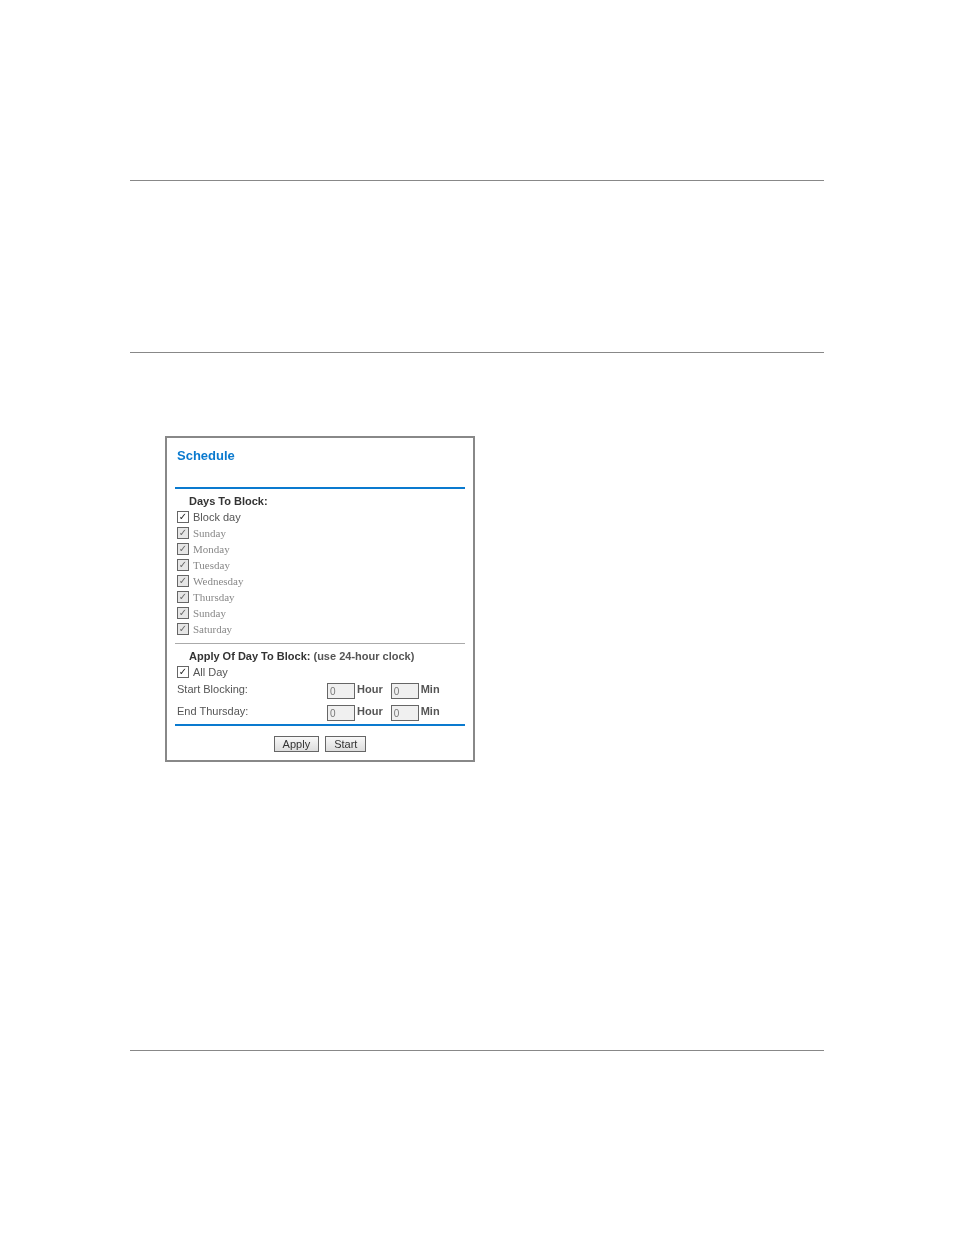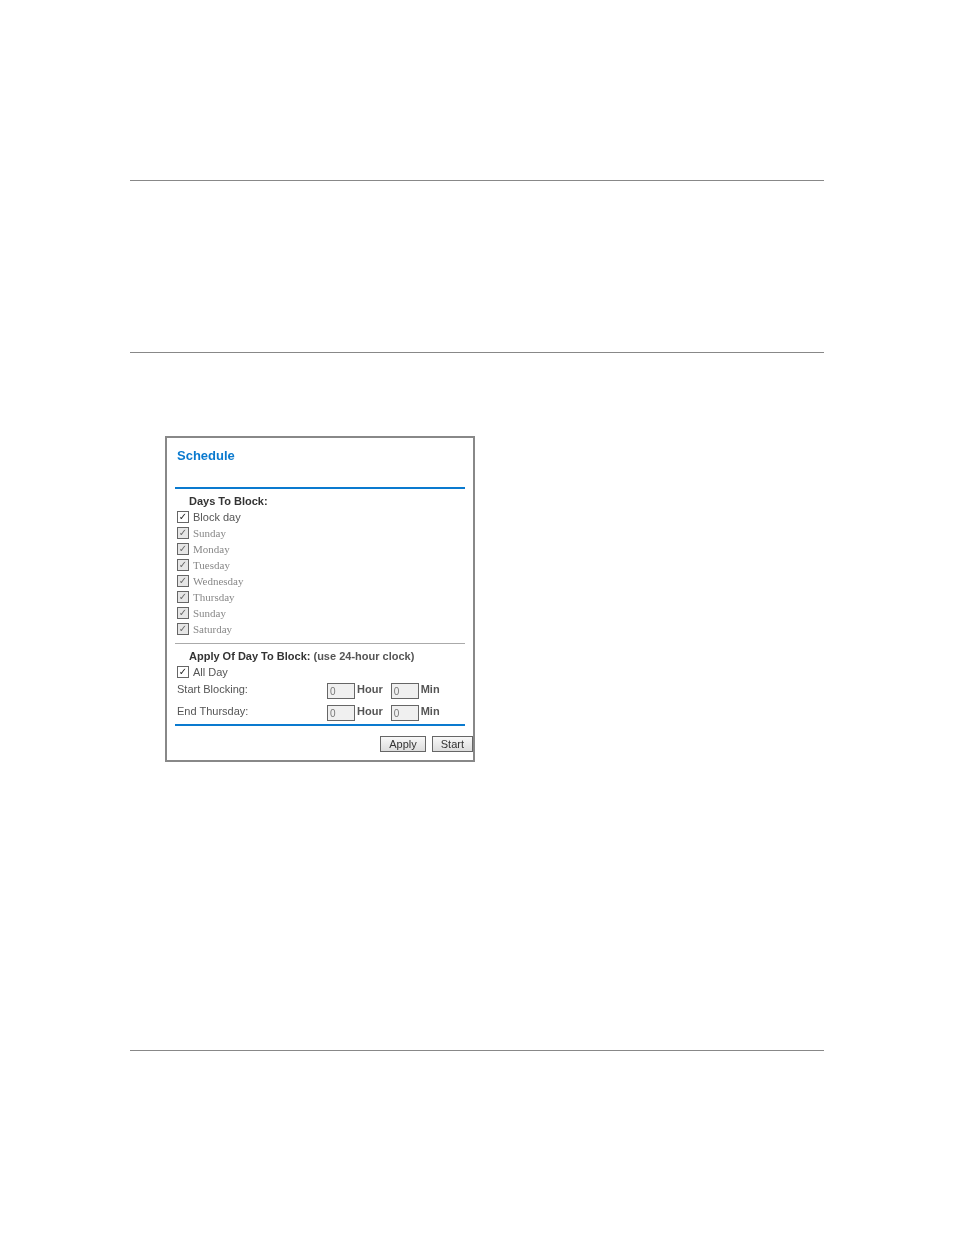--- a/index.html
+++ b/index.html
@@ -116,21 +116,21 @@
       padding-left: 2px;
       margin-right: 2px;
     }
     .unit {
       margin-right: 8px;
       margin-left: 0px;
       font-weight: bold;
     }
     .button-row {
       display: flex;
-      justify-content: flex-end;
+      justify-content: center;
       gap: 6px;
       padding: 6px 0 0 0;
     }
     .btn {
       font-size: 11px;
       color: #333;
       border: 1px solid #666;
       background: linear-gradient(#f8f8f8, #ddd);
       padding: 1px 8px;
       cursor: pointer;

